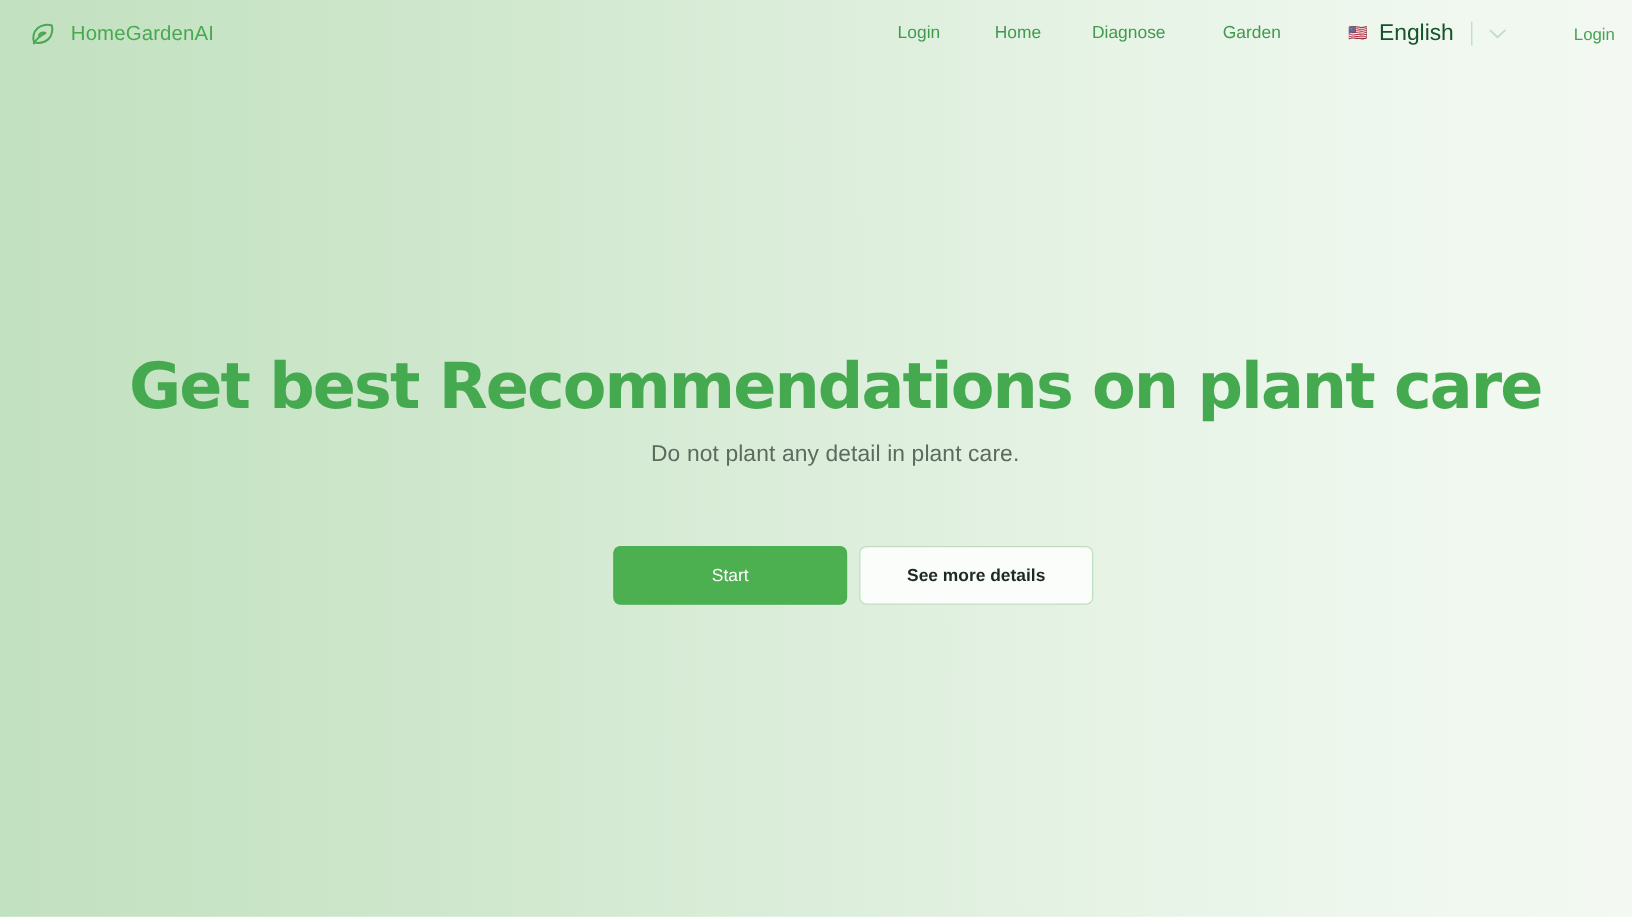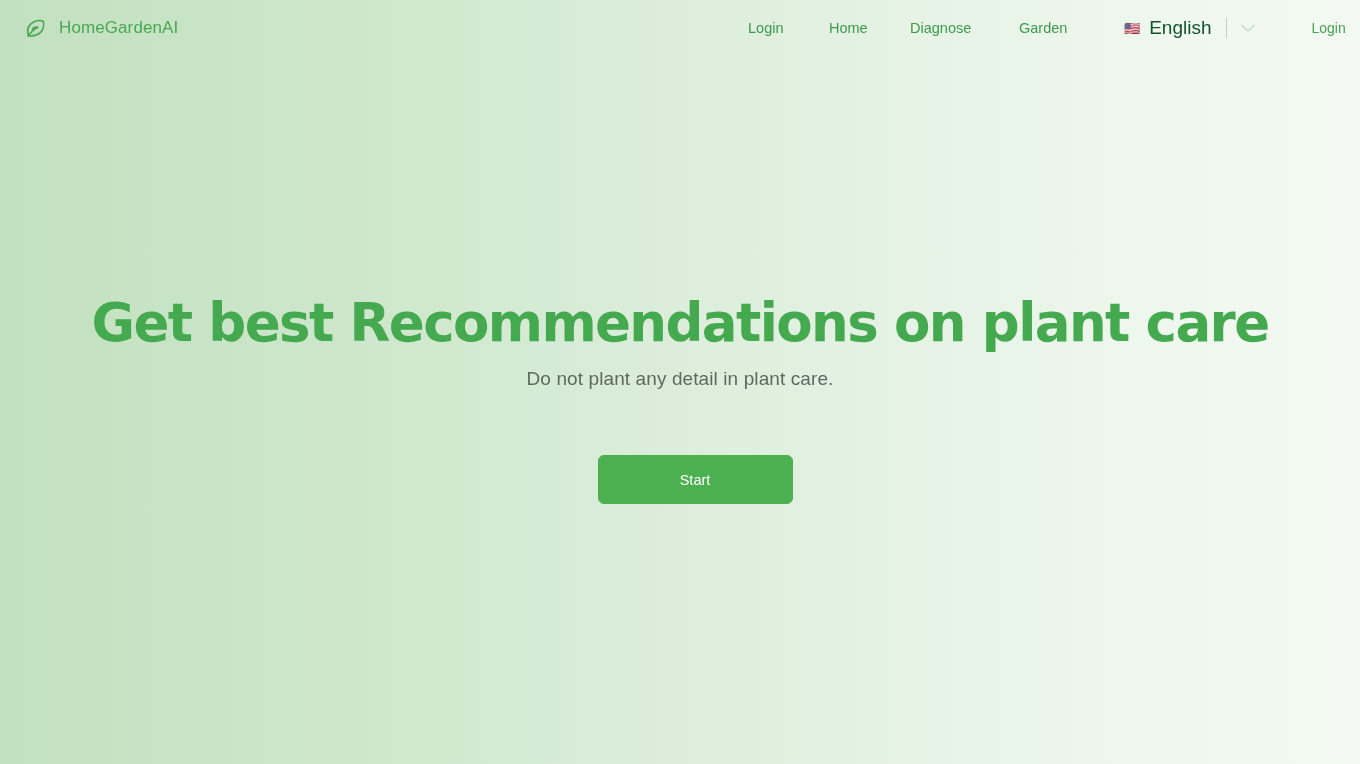--- a/index.html
+++ b/index.html
@@ -133,21 +133,21 @@
     color: #47a352;
     text-decoration: none;
     white-space: nowrap;
     cursor: pointer;
   }
 
   
   .hero {
     position: absolute;
     top: 0;
-    left: 0;
+    left: 16px;
     width: 1144px;
     height: 764px;
     display: flex;
     flex-direction: column;
     align-items: center;
     justify-content: flex-start;
   }
 
   .hero-title {
     position: absolute;
@@ -262,14 +262,15 @@
 </header>
 
 <main class="hero">
 
   <h1 class="hero-title">Get best Recommendations on plant care</h1>
 
   <p class="hero-subtitle">Do not plant any detail in plant care.</p>
 
   <div class="hero-actions">
     <button class="btn btn-primary">Start</button>
+    <button class="btn btn-secondary">See more details</button>
   </div>
 </main>
 
 </body></html>

